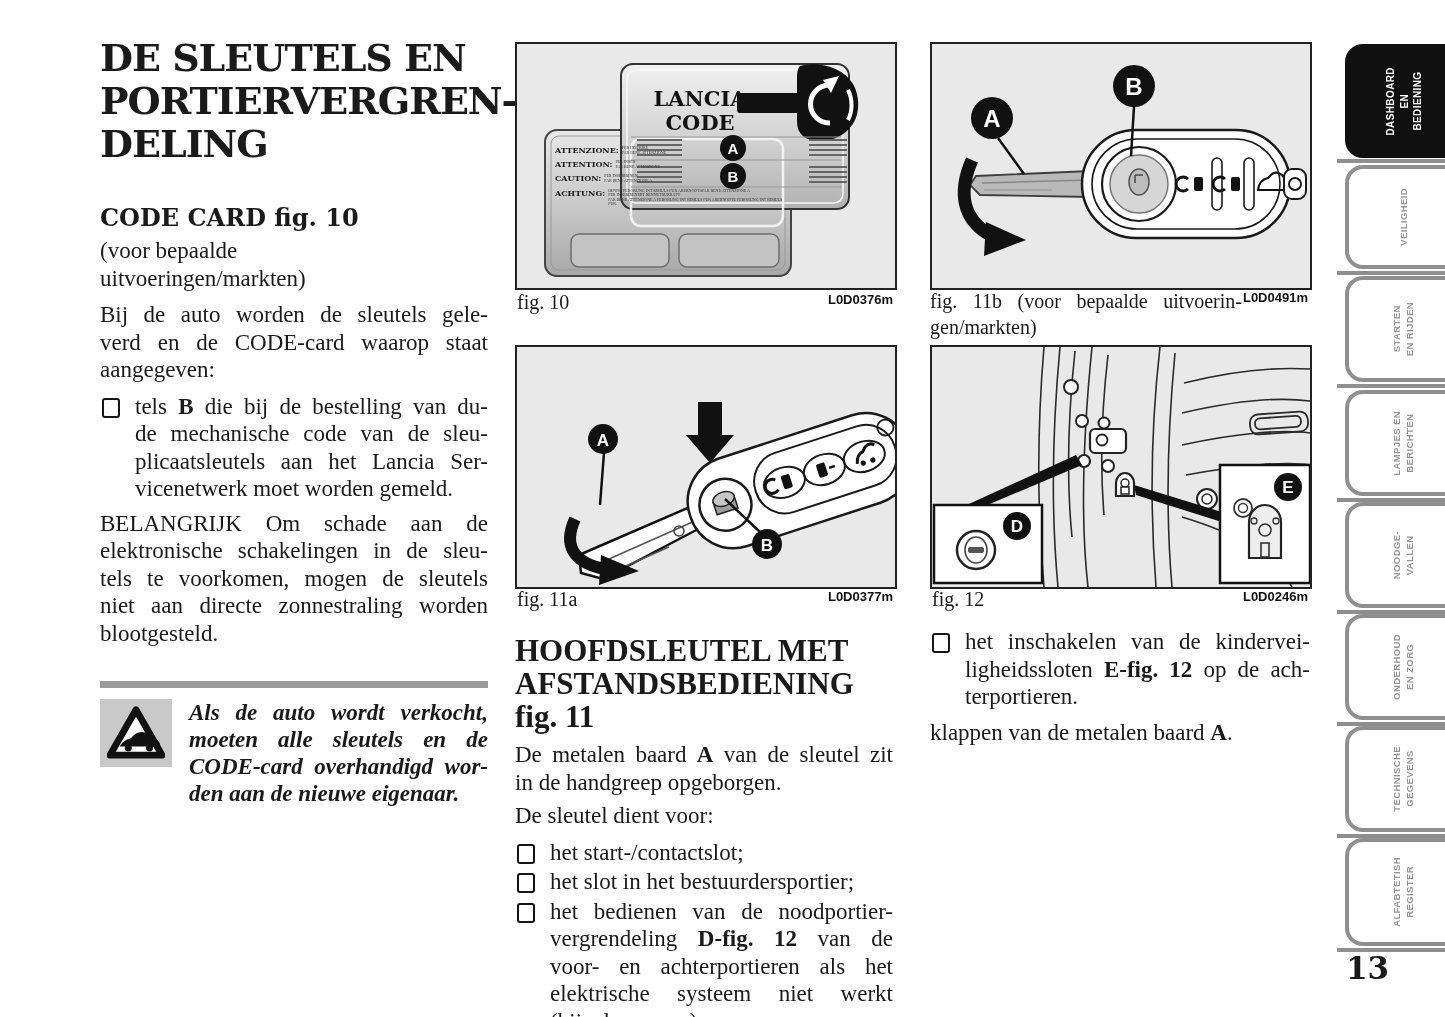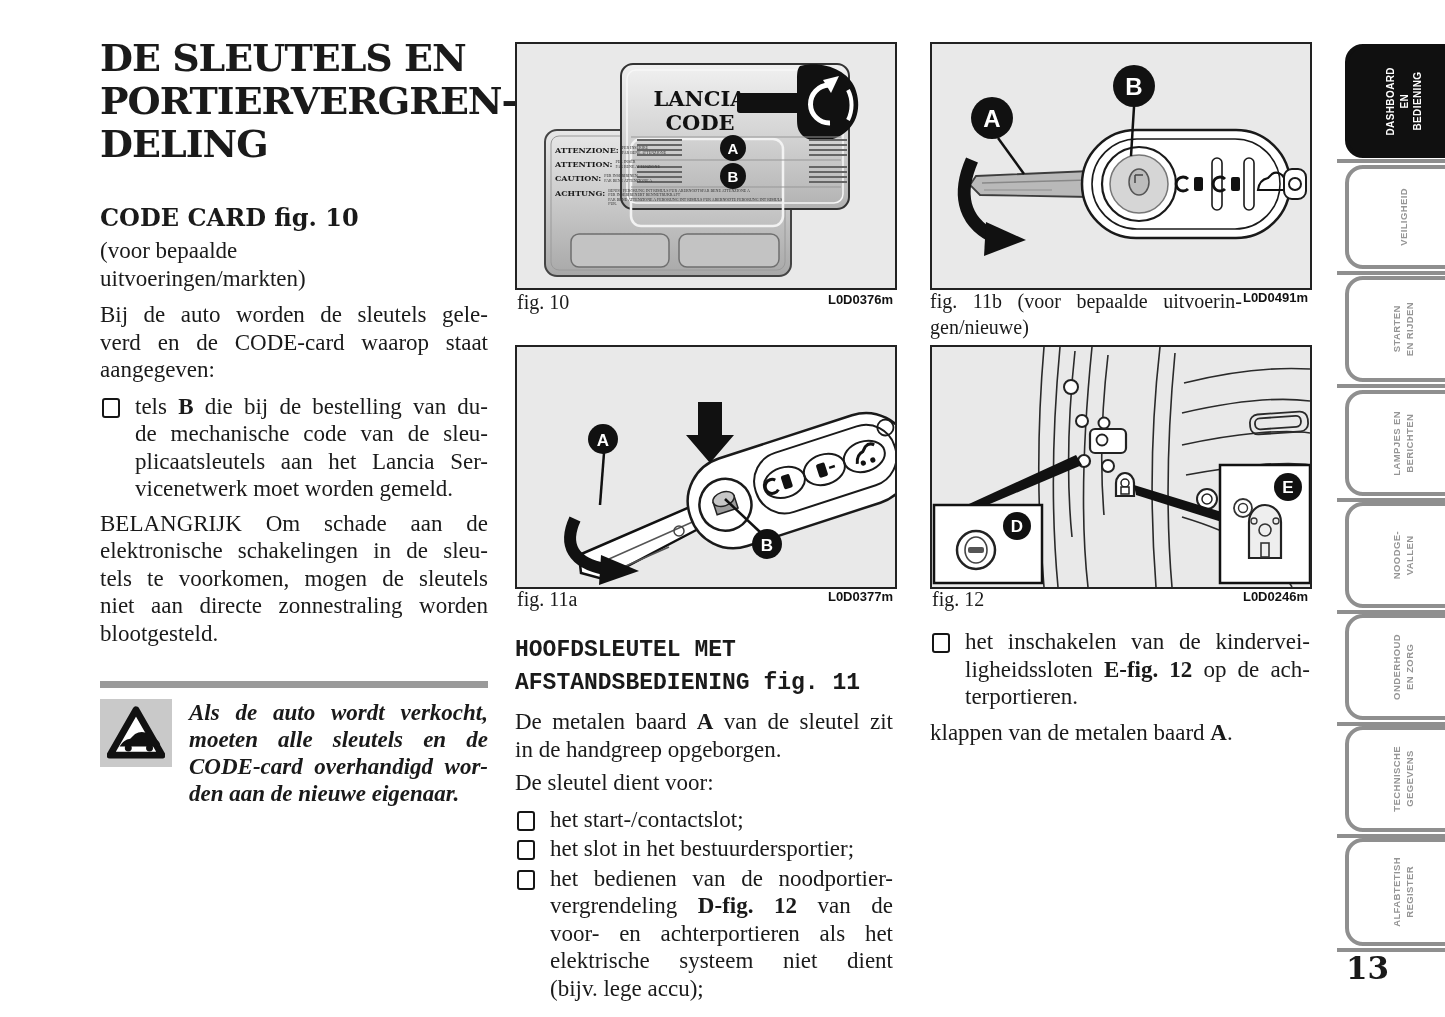--- a/index.html
+++ b/index.html
@@ -10,21 +10,21 @@
   
   .col{position:absolute}
   #col-left{left:100px;top:36px;width:388px}
   #col-mid-text{left:515px;top:634px;width:378px}
   #col-right-text{left:930px;top:628px;width:380px}
 
   .ltitle .tline{font-family:"DejaVu Serif",serif;font-weight:bold;font-size:38px;
                  line-height:43px;letter-spacing:-1px;white-space:nowrap}
   .ltitle{margin-bottom:38px}
   .h2{font-family:"DejaVu Serif",serif;font-weight:bold;font-size:24px;line-height:30px;margin-bottom:4px}
-  .h2m{font-family:Liberation Mono, monospace;font-weight:bold;font-size:23px;line-height:33px}
+  .h2m{font-family:Liberation Serif, serif;font-weight:bold;font-size:31px;line-height:33px}
   .para{font-size:23px;line-height:27.5px;margin-bottom:9px}
   .line{text-align:justify;text-align-last:justify;min-height:27.5px}
   .line.noj{text-align-last:left}
   .nojust .line{text-align:center;text-align-last:left}
   .bullet{display:flex;margin-bottom:2px}
   .bul{flex:none;width:14px;height:16px;border:2.5px solid #151515;border-radius:3px;
        margin:5px 15px 0 2px}
   .btext{flex:1;font-size:23px;line-height:27.5px}
 
   
@@ -325,21 +325,21 @@
     </g>
     <line x1="202" y1="63" x2="199" y2="112" stroke="#111" stroke-width="2.5"></line>
     <g>
       <circle cx="202" cy="42" r="21" fill="#111"></circle>
       <text class="mk" x="202" y="51" font-size="24" text-anchor="middle">B</text>
     </g>
   </svg>
 </div>
 <div class="figcap para" id="cap11b">
     <div class="line">fig. 11b (voor bepaalde uitvoerin-</div>
-    <div class="line noj">gen/nieuwe)</div>
+    <div class="line noj">gen/markten)</div>
   </div>
 <div class="figcode" id="code11b">L0D0491m</div>
 
 <div class="figbox" id="fig12box">
   <svg class="figart" width="378" height="240" viewBox="0 0 378 240">
     <g fill="none" stroke="#2a2a2a" stroke-width="1.6">
       <path d="M112,0 C106,70 104,150 112,240"></path>
       <path d="M128,0 C121,75 118,155 126,240"></path>
       <path d="M143,4 C137,60 134,130 140,190"></path>
       <path d="M160,0 C152,80 148,170 156,240"></path>
@@ -424,21 +424,21 @@
     <div class="btext">
         <div class="line noj">het slot in het bestuurdersportier;</div>
       </div>
   </div>
   <div class="bullet">
     <span class="bul"></span>
     <div class="btext">
         <div class="line">het bedienen van de noodportier-</div>
         <div class="line">vergrendeling <b>D-fig. 12</b> van de</div>
         <div class="line">voor- en achterportieren als het</div>
-        <div class="line">elektrische systeem niet dient</div>
+        <div class="line">elektrische systeem niet werkt</div>
         <div class="line noj">(bijv. lege accu);</div>
       </div>
   </div>
 </div>
 
 <div class="col" id="col-right-text">
   <div class="bullet">
     <span class="bul"></span>
     <div class="btext">
         <div class="line">het inschakelen van de kindervei-</div>

